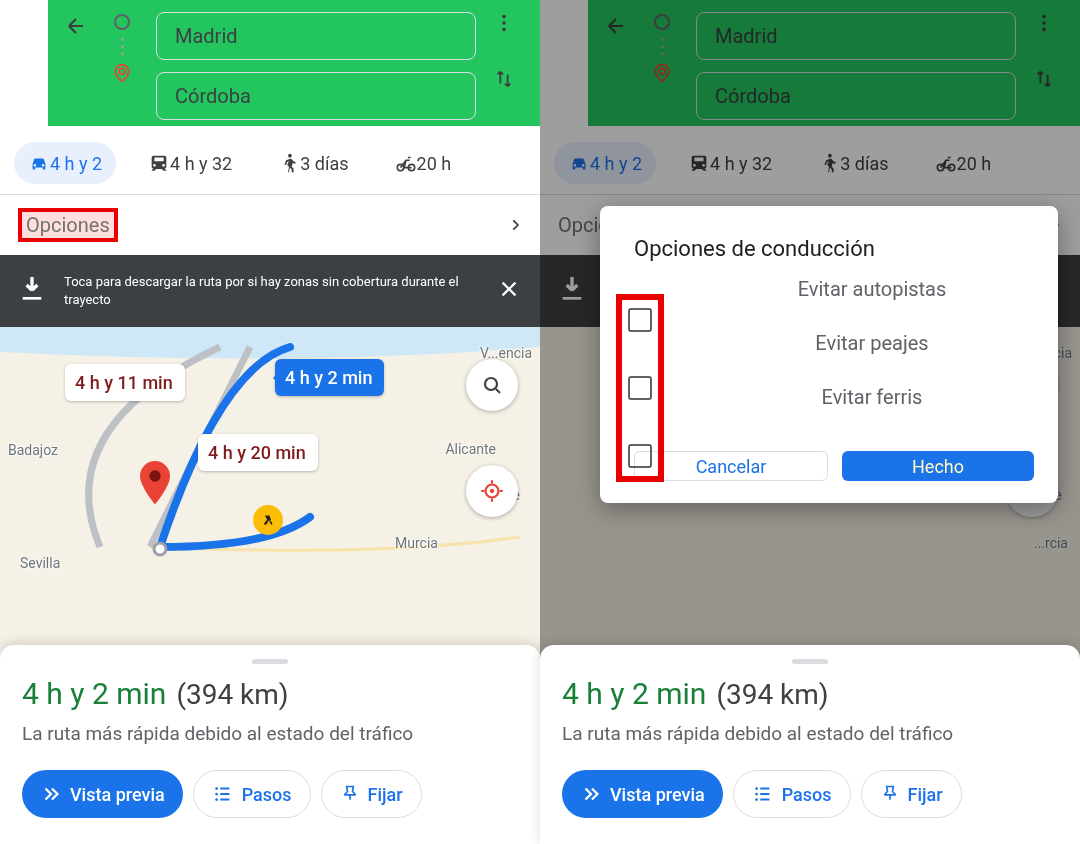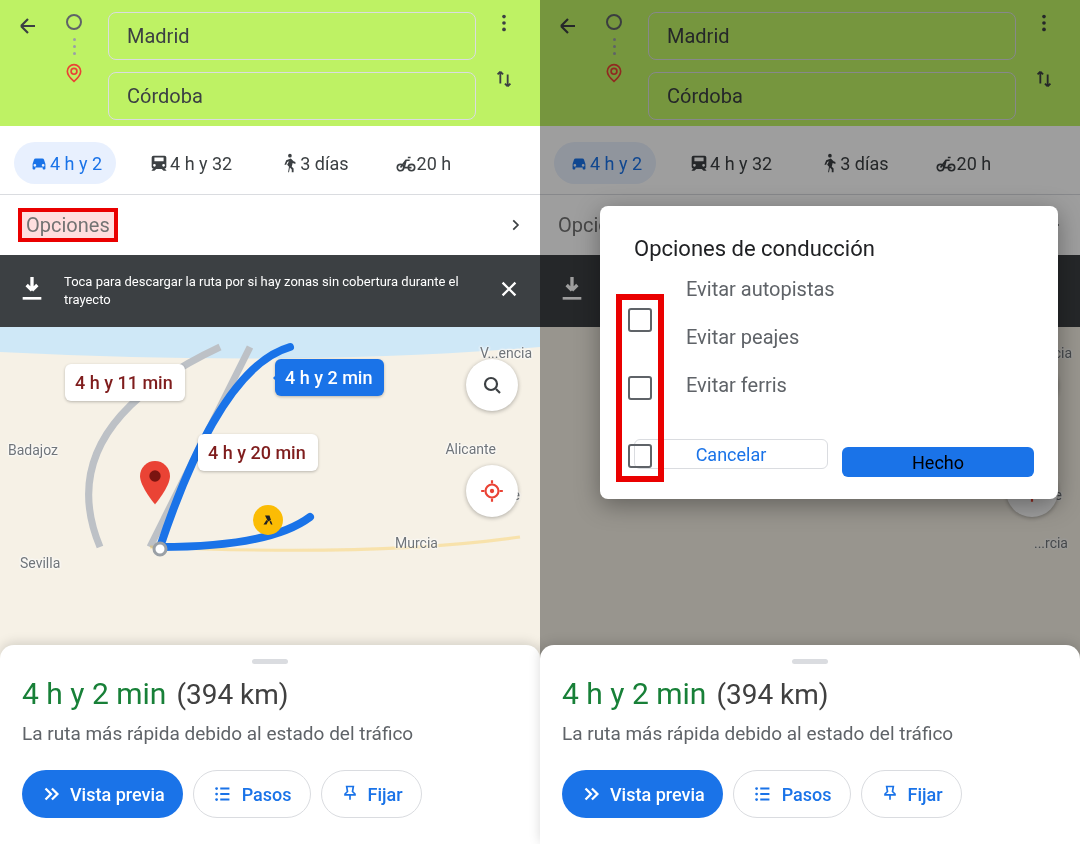--- a/index.html
+++ b/index.html
@@ -2,21 +2,21 @@
 <html><head>
 <meta charset="utf-8">
 <style>
   * { box-sizing: border-box; margin: 0; padding: 0; font-family: Roboto, Arial, sans-serif; }
   body { width: 1080px; height: 844px; background: #fff; display: flex; overflow: hidden; }
   .pane { width: 540px; height: 844px; position: relative; display: flex; flex-direction: column; }
   .pane.right::after { content:""; position:absolute; inset:0; background:rgba(0,0,0,0.38); pointer-events:none; }
   .pane.right > * { filter: blur(0px); }
   
   
-  .top { background:#bef264; padding: 12px 14px 6px 14px; }
+  .top { background:#22c55e; padding: 12px 14px 6px 14px; margin-left: 48px; }
   .row { display:flex; align-items:center; }
   .back-icon { width:28px; height:28px; display:flex; align-items:center; justify-content:center; cursor:pointer; }
   .origin-dot-col { width:28px; display:flex; flex-direction:column; align-items:center; padding-top:2px; }
   .origin-circle { width:16px; height:16px; border:2px solid #5f6368; border-radius:50%; }
   .dots-vert { display:flex; flex-direction:column; align-items:center; margin:6px 0; }
   .dots-vert span { width:3px; height:3px; background:#9aa0a6; border-radius:50%; margin:2px 0; }
   .dest-pin { color:#ea4335; }
   .field-col { flex:1; display:flex; flex-direction:column; gap:12px; margin-left:20px; }
   .field { border:1px solid #dadce0; border-radius:8px; height:48px; display:flex; align-items:center; padding:0 18px; font-size:20px; color:#3c4043; }
   .right-icons-col { width:44px; display:flex; flex-direction:column; align-items:center; justify-content:space-between; gap:34px; margin-left:6px; }
@@ -62,26 +62,26 @@
   .btn-row { display:flex; gap:10px; margin-top:22px; }
   .btn { height:48px; border-radius:24px; display:flex; align-items:center; gap:8px; padding:0 18px; font-size:18px; font-weight:500; cursor:pointer; white-space:nowrap; }
   .btn.primary { background:#1a73e8; color:#fff; }
   .btn.outline { border:1px solid #dadce0; color:#1a73e8; background:#fff; }
   
   
   .dialog { position:absolute; left:60px; right:22px; top:206px; background:#fff; border-radius:8px; padding:30px 24px 22px 34px; z-index:100; box-shadow:0 6px 24px rgba(0,0,0,0.35); }
   .dialog h3 { font-size:22px; color:#202124; font-weight:400; margin-bottom:16px; }
   .red-checkbox-wrap { border:6px solid #ea0000; padding:8px 6px 8px 6px; display:inline-flex; flex-direction:column; gap:44px; position:absolute; left:16px; top:88px; }
   .check-sq { width:24px; height:24px; border:2.5px solid #5f6368; border-radius:3px; }
-  .opt-list { display:flex; flex-direction:column; gap:24px; margin-left:52px; margin-bottom:42px; margin-top:12px; }
+  .opt-list { display:flex; flex-direction:column; gap:30px; margin-left:76px; margin-bottom:42px; margin-top:12px;align-items:center; }
   .opt-list div { font-size:20px; color:#5f6368; }
   .dlg-btns { display:flex; gap:14px; }
   .dlg-btn { flex:1; height:30px; border-radius:6px; display:flex; align-items:center; justify-content:center; font-size:18px; cursor:pointer; }
   .dlg-btn.cancel { border:1px solid #dadce0; color:#1a73e8; background:#fff; }
-  .dlg-btn.done { background:#1a73e8; color:#000000;margin-top:8px; }
+  .dlg-btn.done { background:#1a73e8; color:#fef9c3; }
 </style>
 </head>
 <body>
 
 <div class="pane left">
   <div class="top">
     <div class="row" style="align-items:flex-start;">
       <div class="back-icon">
         <svg width="24" height="24" viewBox="0 0 24 24">
             <path fill="none" stroke="#3c4043" stroke-width="2.2" d="M19 12H5m0 0 7-7M5 12l7 7"></path>

